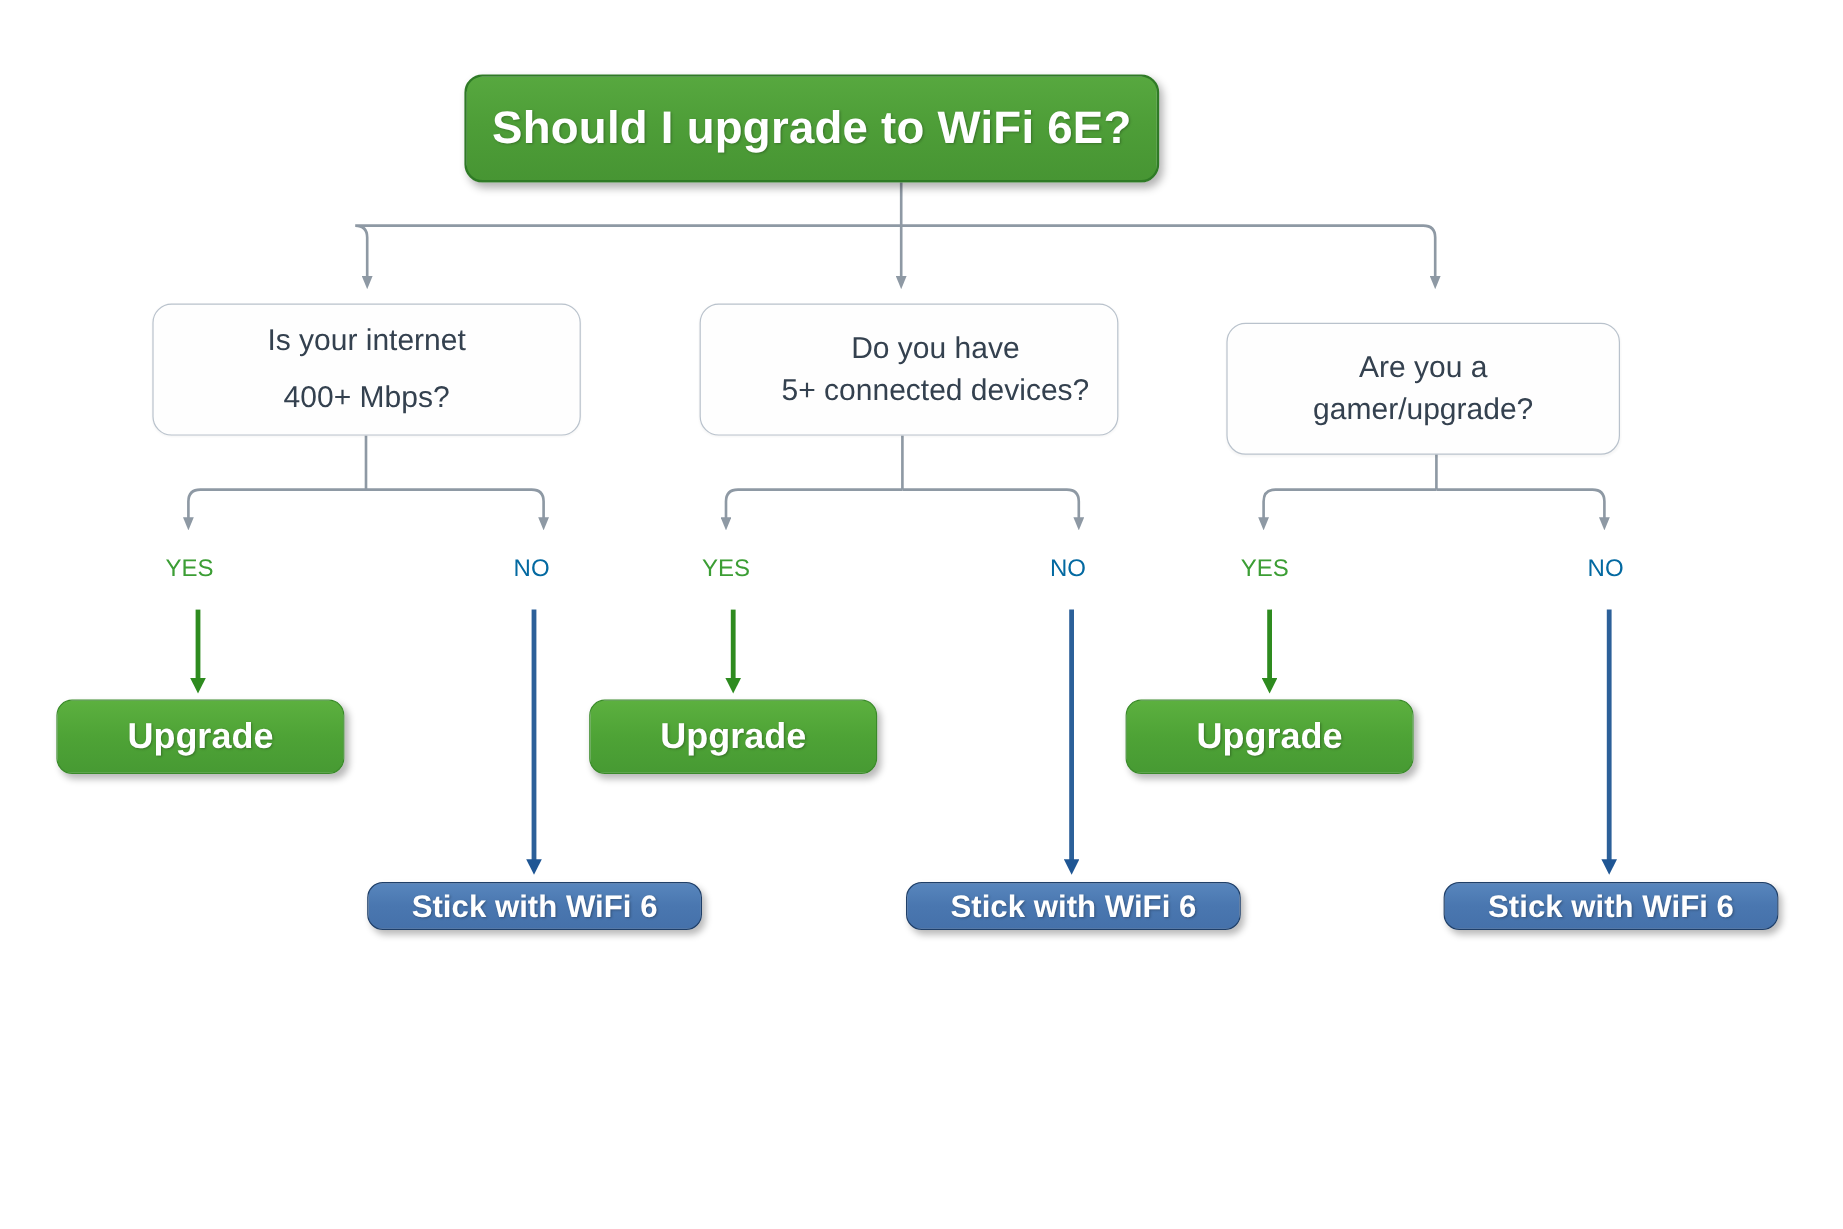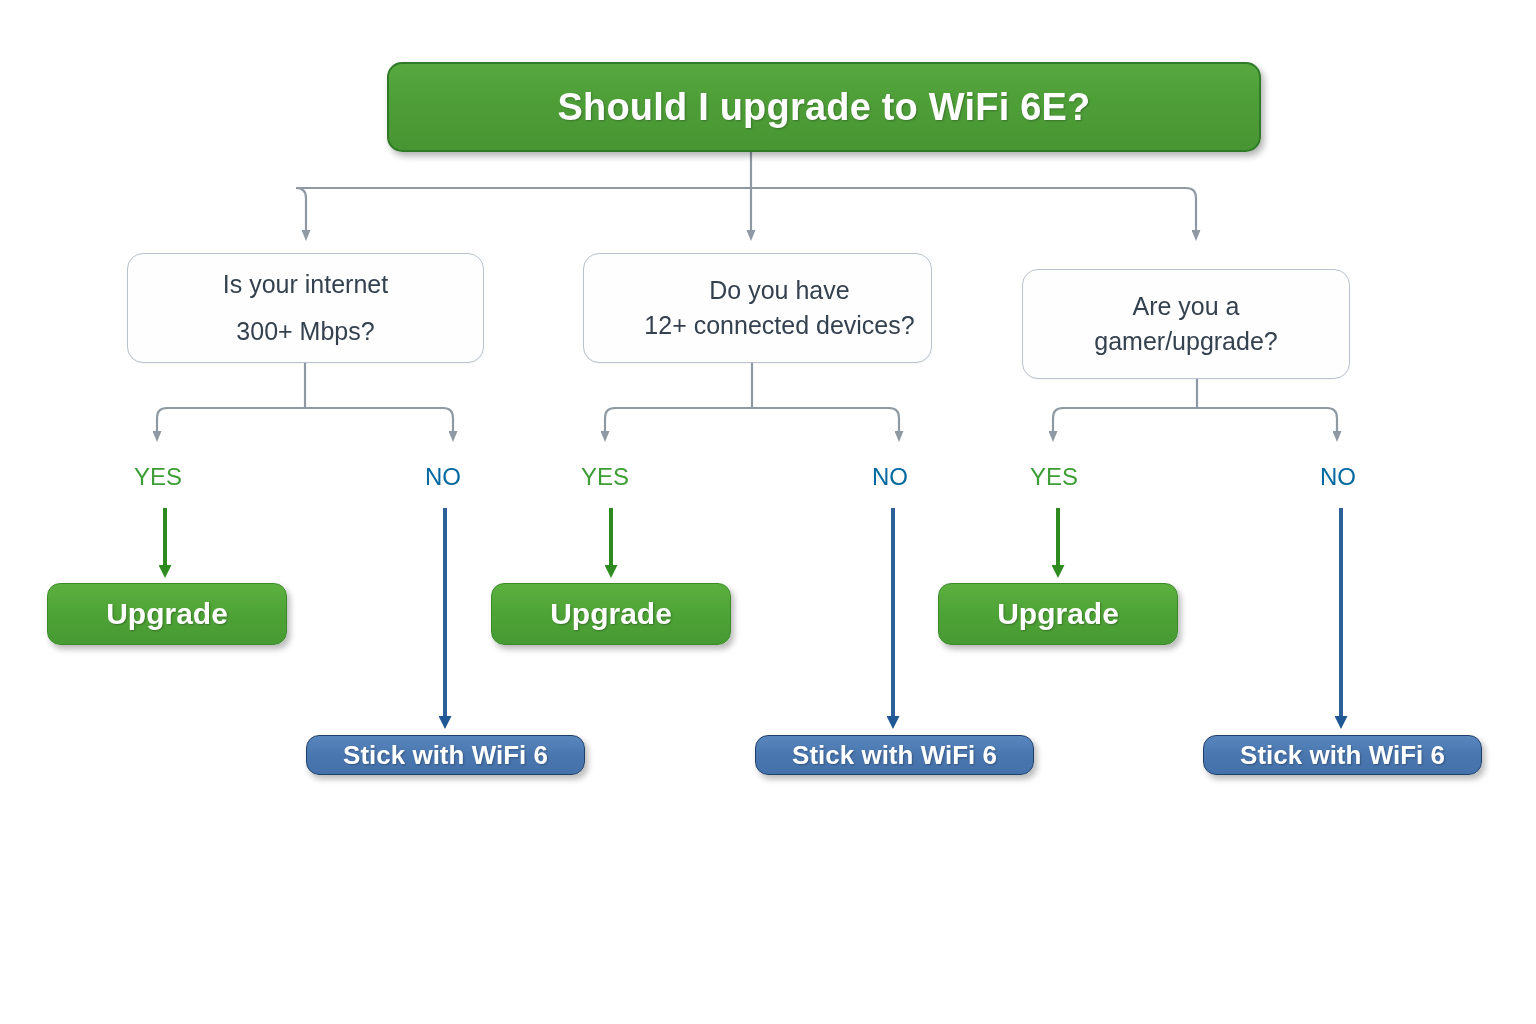--- a/index.html
+++ b/index.html
@@ -22,21 +22,21 @@
     width: 1536px;
     height: 1024px;
     pointer-events: none;
   }
 
   
   .title-node {
     position: absolute;
     left: 387px;
     top: 62px;
-    width: 874px;
+    width: 579px;
     height: 90px;
     border-radius: 15px;
     background: linear-gradient(180deg, #57a83f 0%, #4e9e38 45%, #479533 100%);
     border: 2px solid #2f7a26;
     box-shadow: 3px 4px 7px rgba(0,0,0,0.30);
     display: flex;
     align-items: center;
     justify-content: center;
     box-sizing: border-box;
   }
@@ -70,21 +70,21 @@
     line-height: 1.42;
     white-space: nowrap;
   }
   #decision-1 { left: 127px; top: 253px; width: 357px; gap: 11px; }
   #decision-2 { left: 583px; top: 253px; width: 349px; padding-left: 44px; }
   #decision-3 { left: 1022px; top: 269px; width: 328px; }
 
   
   .branch-label {
     position: absolute;
-    font-size: 24px;
+    font-size: 20px;
     font-weight: 500;
     white-space: nowrap;
     transform: translateX(-50%);
   }
   .branch-label.yes { color: #3c9e35; }
   .branch-label.no  { color: #0369a1; }
 
   
   .outcome {
     position: absolute;
@@ -176,26 +176,26 @@
       <path d="M1341,508 L1341,717" marker-end="url(#arw-blue)"></path>
     </g>
   </svg>
 
   <div class="title-node">
     <span class="label">Should I upgrade to WiFi 6E?</span>
   </div>
 
   <div class="decision" id="decision-1">
     <span class="line">Is your internet</span>
-    <span class="line">300+ Mbps?</span>
+    <span class="line">400+ Mbps?</span>
   </div>
 
   <div class="decision" id="decision-2">
     <span class="line">Do you have</span>
-    <span class="line">12+ connected devices?</span>
+    <span class="line">5+ connected devices?</span>
   </div>
 
   <div class="decision" id="decision-3">
     <span class="line">Are you a</span>
     <span class="line">gamer/upgrade?</span>
   </div>
 
   <div class="branch-label yes" style="left:158px; top:463px;">YES</div>
   <div class="branch-label no" style="left:443px; top:463px;">NO</div>
 

